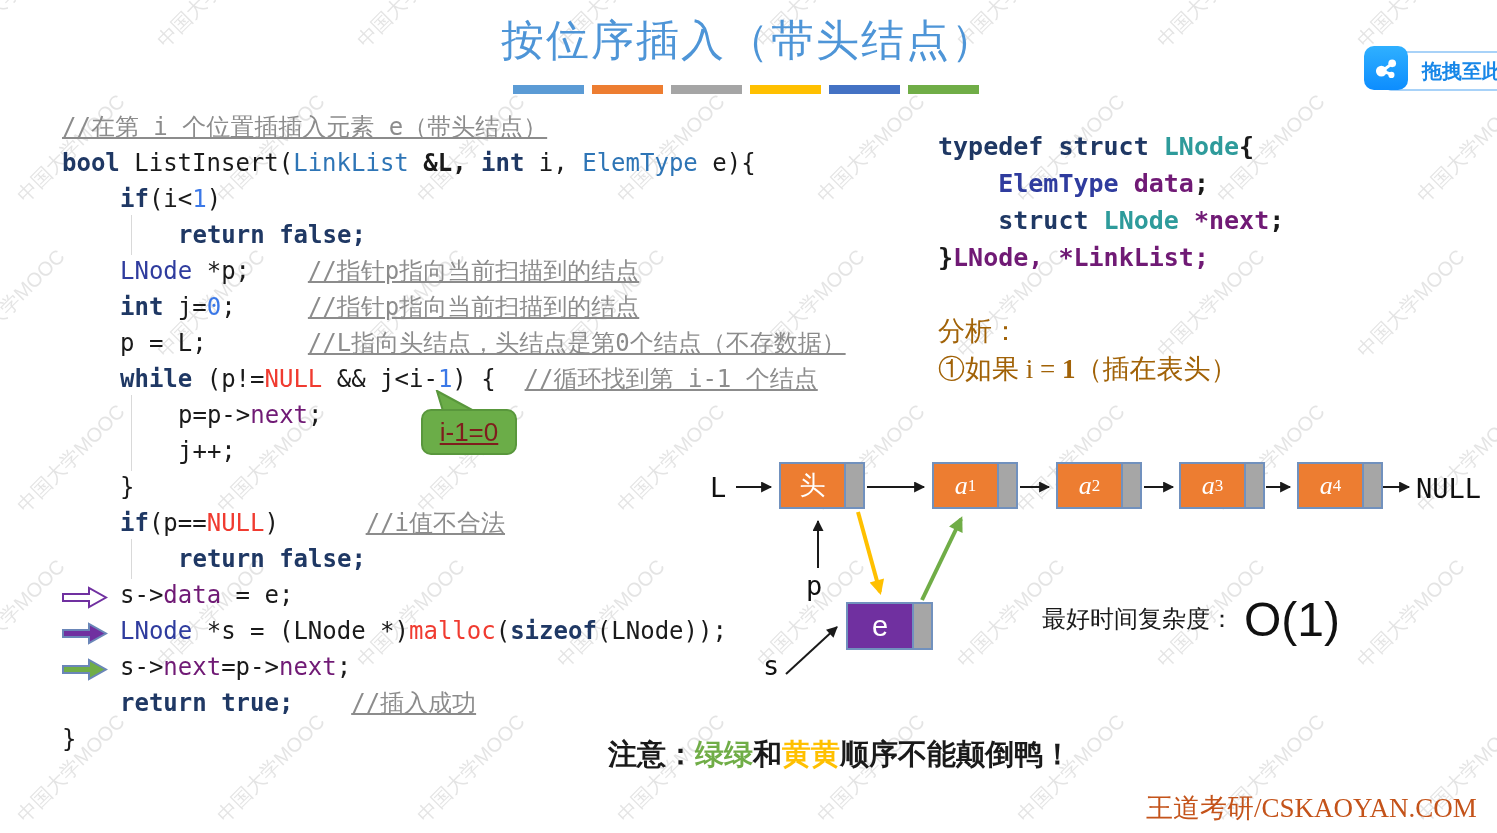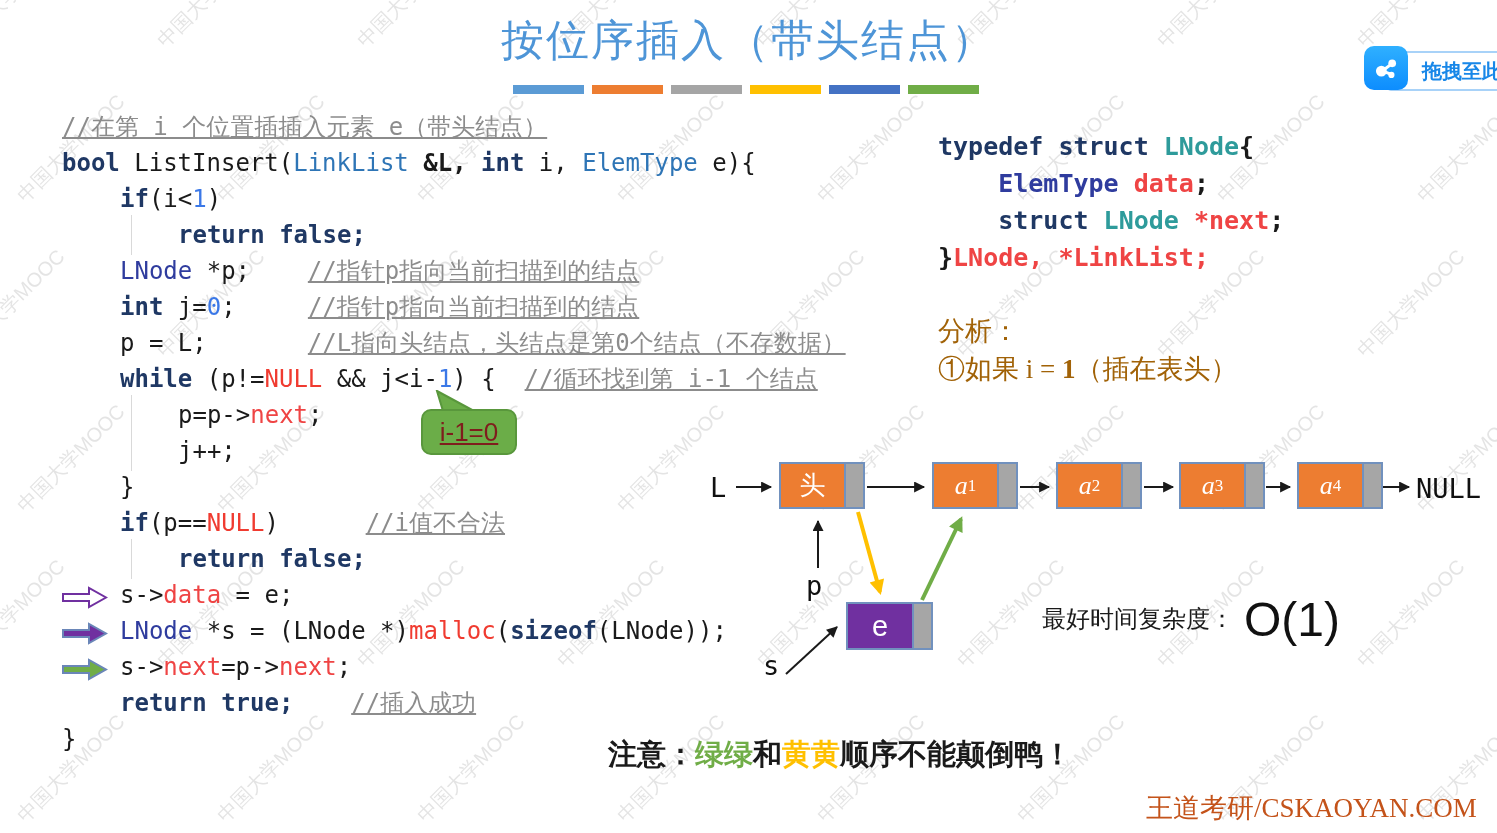--- a/index.html
+++ b/index.html
@@ -33,21 +33,21 @@
 
   .c-kw{color:#1F3864;font-weight:bold;}
   .c-tn{color:#2F3C9E;}
   .c-ty{color:#2E75B6;}
   .c-tl{color:#2E9B9B;}
   .c-pl{color:#1a1a1a;}
   .c-plb{color:#1a1a1a;font-weight:bold;}
   .c-cm{color:#8C8C8C;text-decoration:underline;}
   .c-nu{color:#3B78E7;}
   .c-rd{color:#F03B30;}
-  .c-pu{color:#ef4444;}
+  .c-pu{color:#701a75;}
 
   .step-arrow{position:absolute;left:0;top:6px;width:46px;height:23px;}
   .guide{position:absolute;left:69px;top:-2px;bottom:-2px;width:1px;background:#d9d9d9;}
 
   
   .bubble{position:absolute;left:421px;top:409px;width:92px;height:42px;background:#6BAD48;
     border:2px solid #59973C;border-radius:10px;color:#7f1d1d;font-size:26px;display:flex;
     align-items:center;justify-content:center;z-index:3;font-family:"Liberation Sans",sans-serif;text-decoration:underline;}
   .bubble-tail{position:absolute;left:428px;top:390px;z-index:3;}
 

